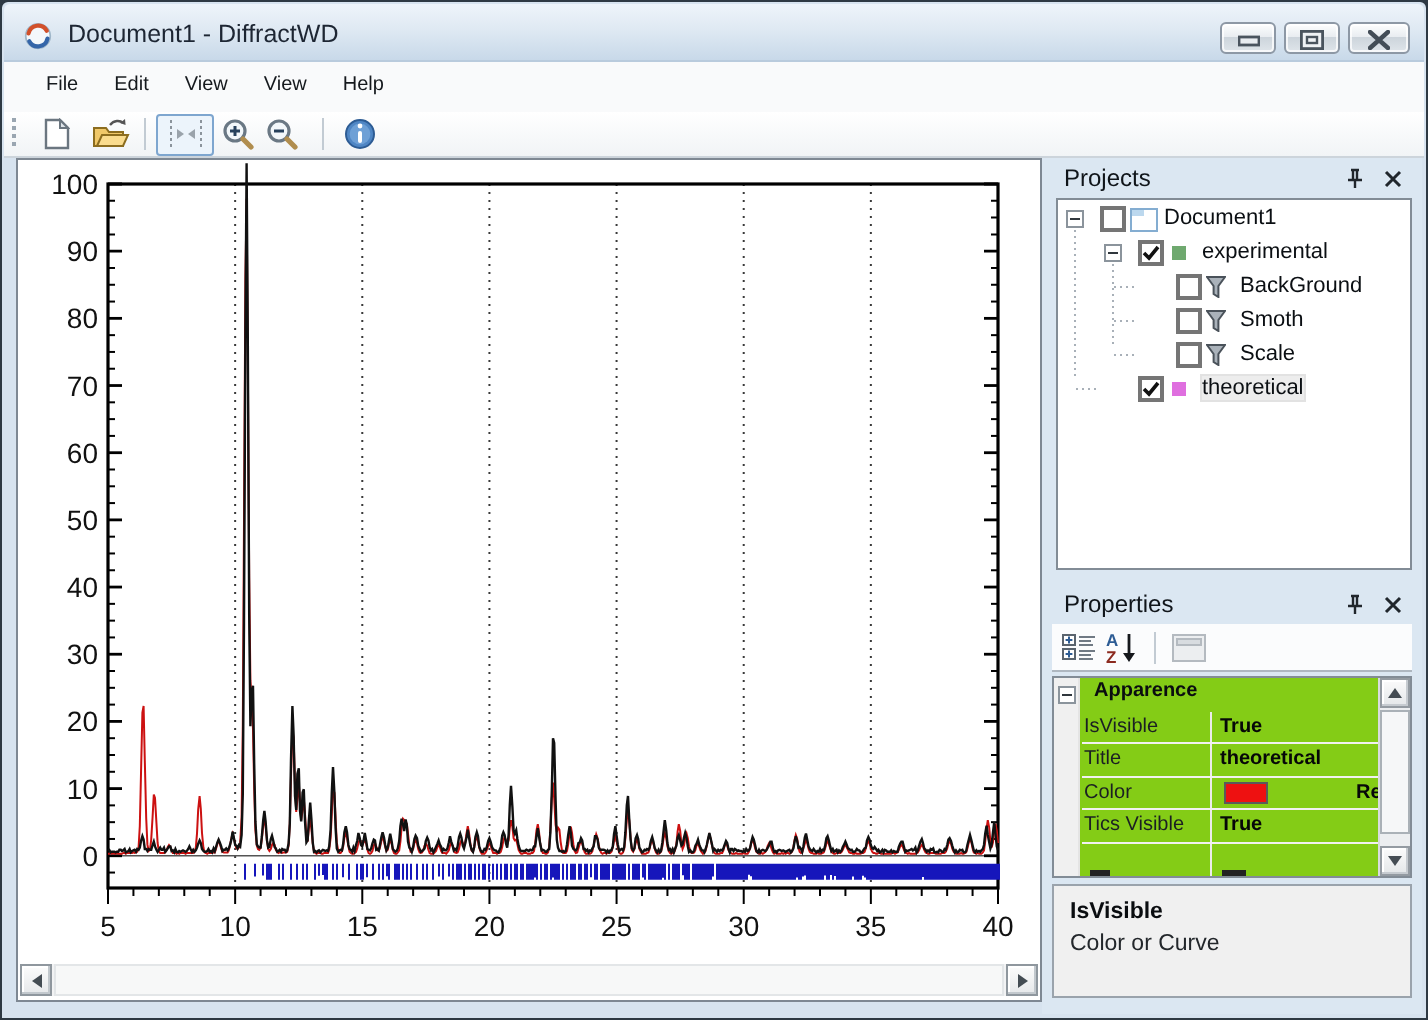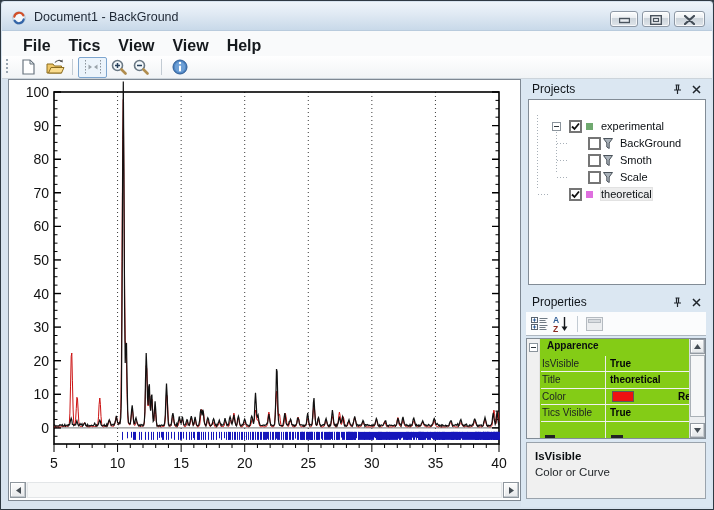--- a/index.html
+++ b/index.html
@@ -14,21 +14,21 @@
               border-radius:3px 3px 0 0; border-bottom:1px solid #b9cbdd;}
   .app-icon { position:absolute; left:10px; top:9px; width:14px; height:14px; }
   .title-text { position:absolute; left:32px; top:8px; font-size:12.5px; color:#1d2633; }
   .winbtn { position:absolute; top:9px; height:16px; border:1px solid #8d98a5; border-radius:3px;
             background:linear-gradient(#fdfefe,#e9edf1 45%,#ccd4db 46%,#dfe5ea);
             box-shadow:inset 0 0 0 1px rgba(255,255,255,.75); }
   .winbtn svg { display:block; margin:auto; margin-top:3px; }
   .btn-min { left:608px; width:28px; } .btn-max { left:640px; width:28px; } .btn-close { left:672px; width:31px; }
 
   .menubar { position:absolute; left:1px; right:1px; top:30px; height:25px; background:#f9fafb; }
-  .menu-item { float:left; font-size:16px; color:#15191d; padding:6px 9px 0 9px; height:25px;font-weight:bold; }
+  .menu-item { float:left; font-size:10px; color:#15191d; padding:6px 9px 0 9px; height:25px; }
   .menu-item:first-child { margin-left:12px; }
 
   .toolbar { position:absolute; left:1px; right:1px; top:55px; height:23px;
              background:linear-gradient(#ffffff,#f1f4f6); border-bottom:1px solid #ccd4db;
              display:flex; align-items:center; }
   .grip { width:3px; height:16px; margin:0 6px 0 4px;
           background-image:repeating-linear-gradient(#9aa6b1 0 2px, transparent 2px 4px);
           background-size:2px 100%; background-repeat:no-repeat; }
   .tbtn { width:22px; height:21px; display:flex; align-items:center; justify-content:center; border:1px solid transparent; border-radius:2px;}
   .tbtn.toggled { border:1px solid #7ea6cf; background:#ecf4fb; width:29px; margin:0 1px 0 0;}
@@ -93,42 +93,42 @@
 <body>
 
 <div class="window">
 
   <div class="titlebar">
     <svg class="app-icon" viewBox="0 0 16 16">
       <circle cx="8" cy="8" r="7" fill="#f4f8fb" stroke="#9fb6c9" stroke-width="1"></circle>
       <path d="M 2.6 6.5 A 5.6 5.6 0 0 1 13 5" fill="none" stroke="#d2502a" stroke-width="2.4" stroke-linecap="round"></path>
       <path d="M 13.4 9.5 A 5.6 5.6 0 0 1 3 11" fill="none" stroke="#3465a8" stroke-width="2.4" stroke-linecap="round"></path>
     </svg>
-    <span class="title-text">Document1 - BackGround</span>
+    <span class="title-text">Document1 - DiffractWD</span>
     <div class="winbtn btn-min">
       <svg width="11" height="9" viewBox="0 0 11 9">
           <rect x="0.5" y="3.5" width="10" height="4" fill="#e8ecf0" stroke="#4a545e" stroke-width="1.4"></rect>
         </svg>
     </div>
     <div class="winbtn btn-max">
       <svg width="12" height="10" viewBox="0 0 12 10">
           <rect x="0.7" y="0.7" width="10.6" height="8.6" fill="#eef1f4" stroke="#4a545e" stroke-width="1.4"></rect>
           <rect x="3.5" y="3.5" width="5" height="3" fill="none" stroke="#4a545e" stroke-width="1.2"></rect>
         </svg>
     </div>
     <div class="winbtn btn-close">
       <svg width="11" height="10" viewBox="0 0 11 10">
           <path d="M1 1 L10 9 M10 1 L1 9" stroke="#434d57" stroke-width="2.2" stroke-linecap="round"></path>
         </svg>
     </div>
   </div>
 
   <div class="menubar">
     <div class="menu-item">File</div>
-    <div class="menu-item">Tics</div>
+    <div class="menu-item">Edit</div>
     <div class="menu-item">View</div>
     <div class="menu-item">View</div>
     <div class="menu-item">Help</div>
   </div>
 
   <div class="toolbar">
     <div class="grip" id="grip"></div>
     <div class="tbtn" style="margin-left:2px;">
       <svg width="13" height="16" viewBox="0 0 13 16">
         <path d="M1 1 h7 l4 4 v10 h-11 z" fill="#fff" stroke="#6b7680" stroke-width="1.2"></path>
@@ -354,20 +354,30 @@
     <svg class="cap-icon" style="left:170px; top:5px;" viewBox="0 0 11 11">
       <path d="M2 2 L9 9 M9 2 L2 9" stroke="#20262c" stroke-width="1.5"></path>
     </svg>
     <div class="tree-box" id="tree">
         <div class="conn v" style="left: 8px; top: 15px; height: 75px;"></div>
         <div class="conn v" style="left: 27px; top: 32px; height: 41px;"></div>
         <div class="conn h" style="left: 9px; top: 94px; width: 11px;"></div>
         <div class="conn h" style="left: 28px; top: 43px; width: 11px;"></div>
         <div class="conn h" style="left: 28px; top: 60px; width: 11px;"></div>
         <div class="conn h" style="left: 28px; top: 77px; width: 11px;"></div>
+        <div class="tree-row" style="top: 1px; left: 0px; right: 0px;">
+          <div class="expander" style="left: 4px; top: 4px;">
+            <i></i>
+          </div>
+          <div class="cb" style="left: 21px; top: 2px;"></div>
+          <div class="doc-icon" style="left: 36px; top: 3px;">
+            <i></i>
+          </div>
+          <span class="tree-label" style="left: 53px;">Document1</span>
+        </div>
         <div class="tree-row" style="top: 18px; left: 0px; right: 0px;">
           <div class="expander" style="left: 23px; top: 4px;">
             <i></i>
           </div>
           <div class="cb" style="left: 40px; top: 2px;">
             <svg width="9" height="9" viewBox="0 0 9 9" style="display:block">
               <path d="M1 4.5 L3.5 7 L8 1.5" fill="none" stroke="#111" stroke-width="1.8"></path>
             </svg>
           </div>
           <div class="sq-icon" style="left: 57px; top: 5px; background: rgb(111, 169, 111);"></div>

